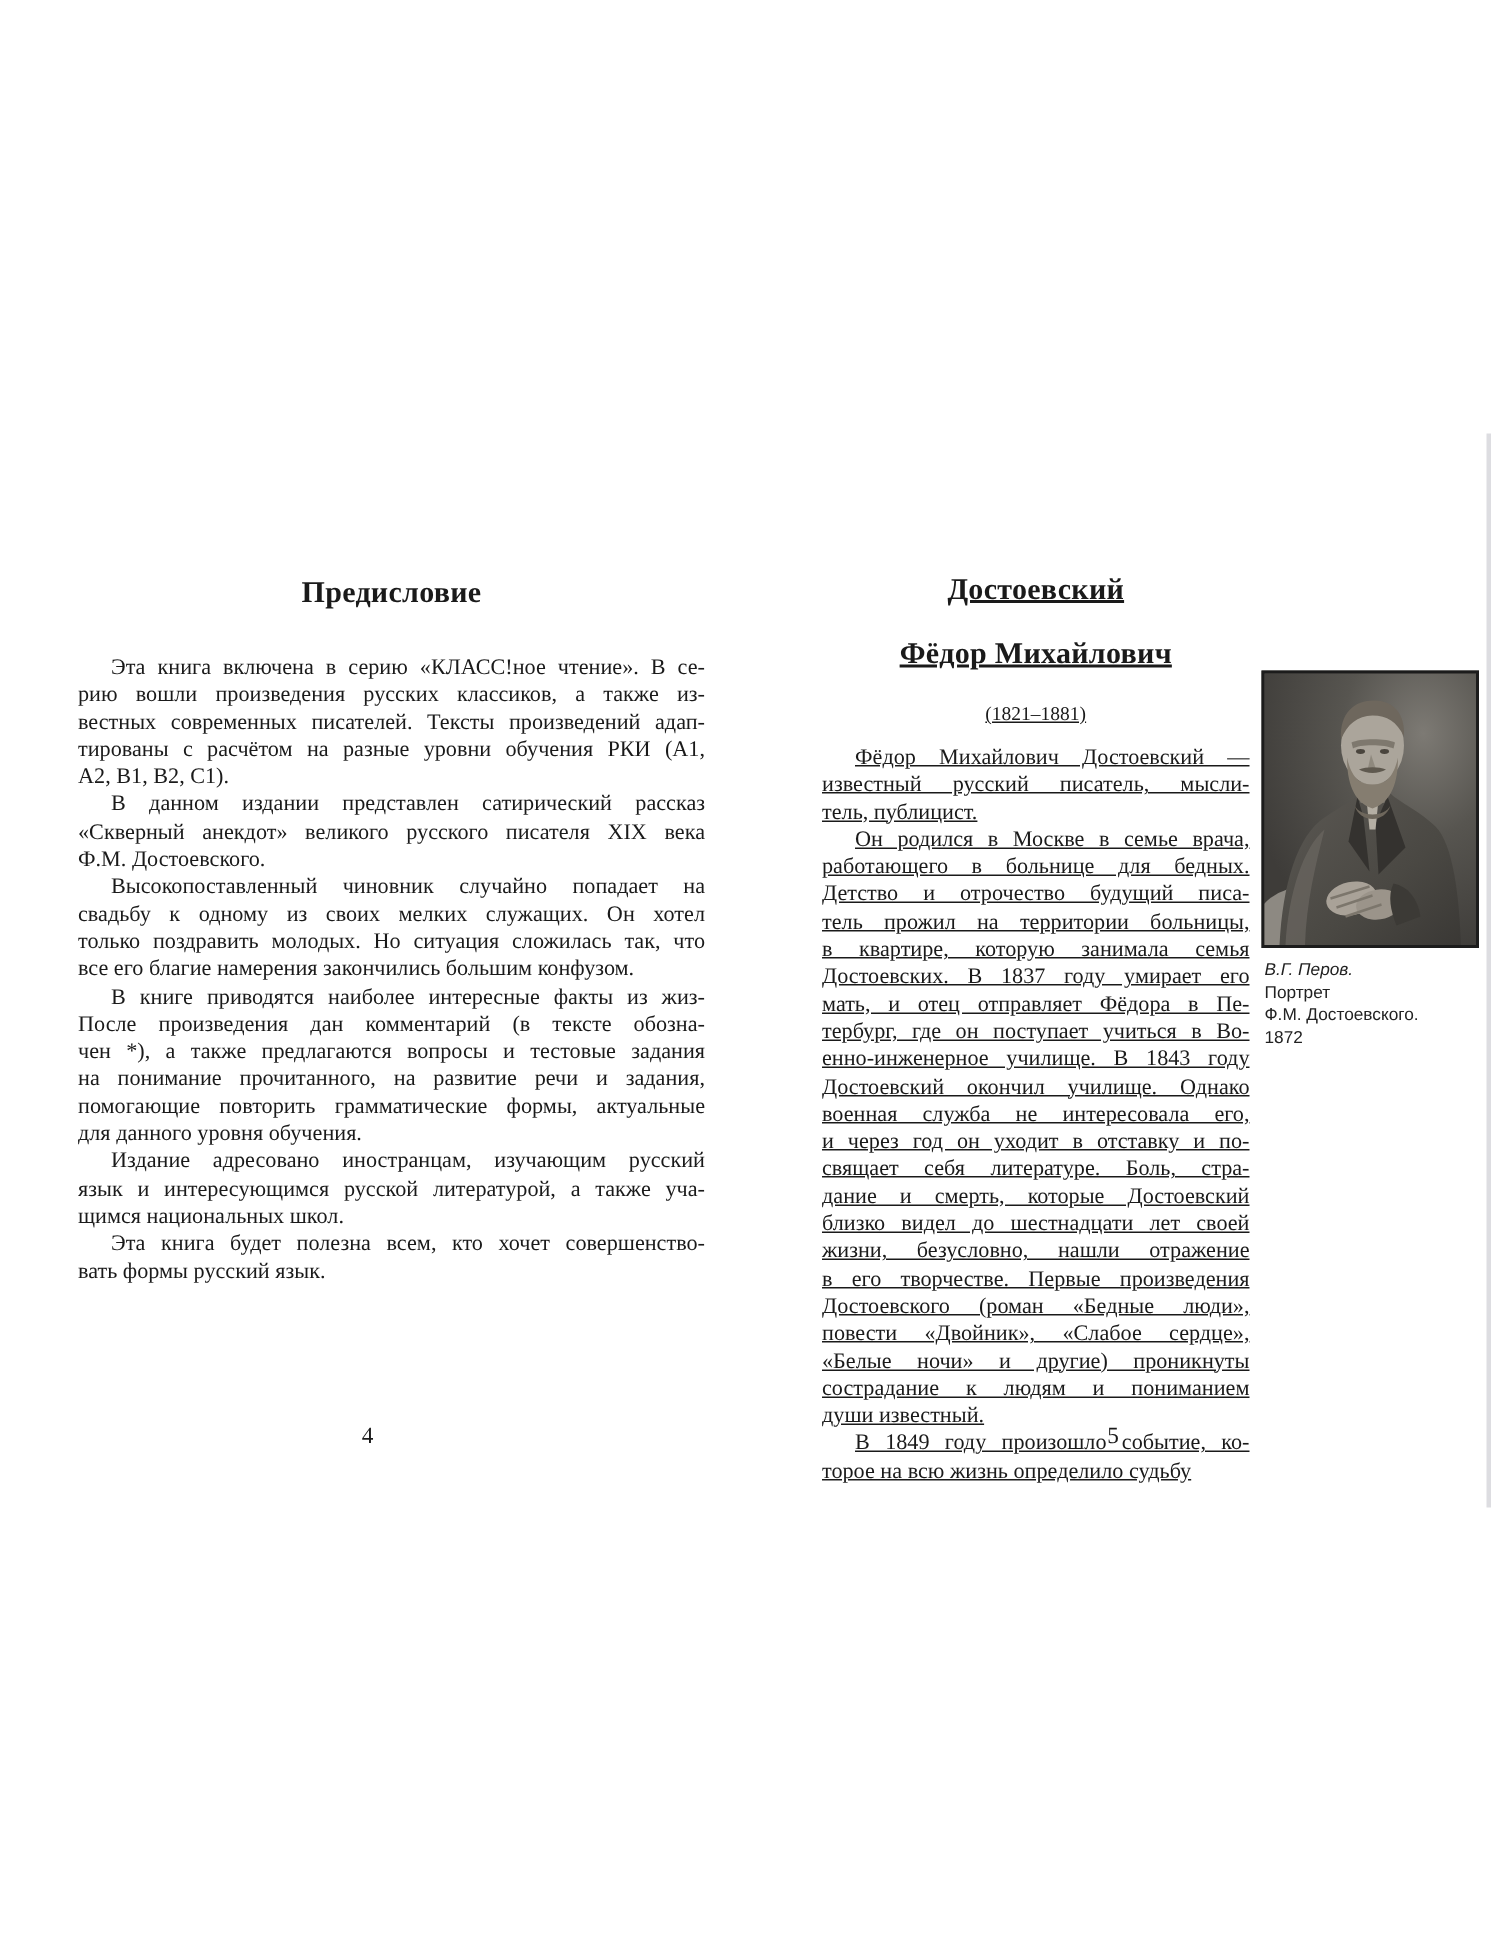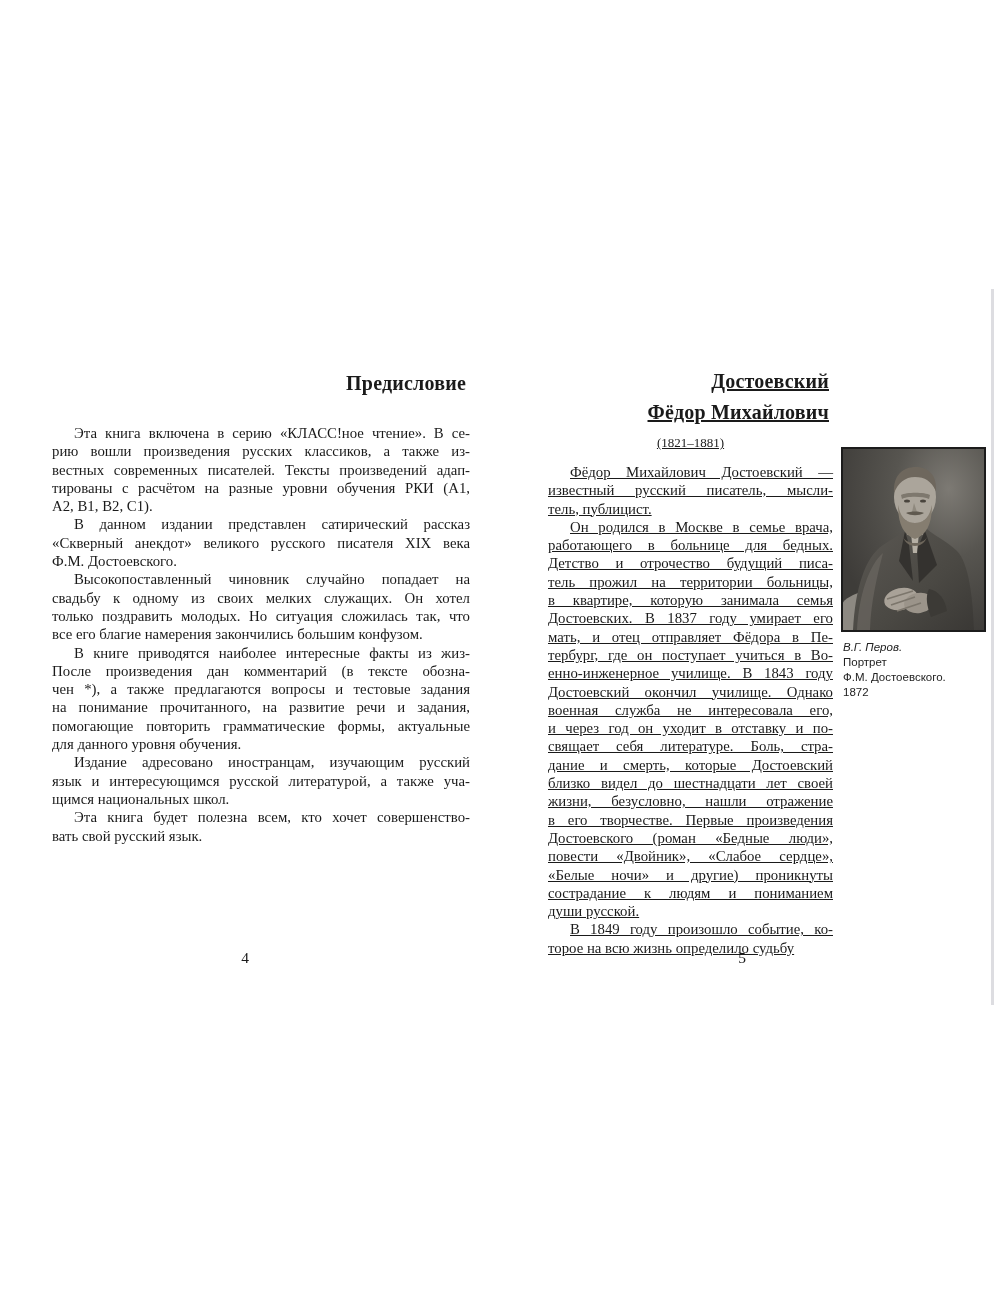--- a/index.html
+++ b/index.html
@@ -5,21 +5,21 @@
   html,body{margin:0;padding:0;}
   body{
     width:1000px;height:1300px;position:relative;background:#ffffff;
     font-family:"Liberation Serif","DejaVu Serif",serif;color:#1a1a1a;
     -webkit-font-smoothing:antialiased;
   }
   .page-col{position:absolute;}
   #left-page{left:52px;top:366px;width:418px;}
   #right-page{left:548px;top:364px;width:285px;text-decoration:underline;}
   .page-title{
-    font-size:20px;font-weight:bold;text-align:right;margin:4px;line-height:27px;
+    font-size:20px;font-weight:bold;text-align:center;margin:16px;line-height:27px;
     letter-spacing:.2px;
   }
   .years{font-size:13px;text-align:center;margin:7px 0 0 0;line-height:20px;}
   .body-text{margin-top:10px;font-size:14.8px;line-height:18.3px;}
   #left-page .body-text{margin-top:27px;}
   .para{margin:0;}
   .line{
     text-align:justify;text-align-last:justify;
     -moz-text-align-last:justify;
   }
@@ -78,21 +78,21 @@
         <div class="line">помогающие повторить грамматические формы, актуальные</div>
         <div class="line last">для данного уровня обучения.</div>
       </div>
     <div class="para">
         <div class="line first">Издание адресовано иностранцам, изучающим русский</div>
         <div class="line">язык и интересующимся русской литературой, а также уча-</div>
         <div class="line last">щимся национальных школ.</div>
       </div>
     <div class="para">
         <div class="line first">Эта книга будет полезна всем, кто хочет совершенство-</div>
-        <div class="line last">вать свой русский язык.</div>
+        <div class="line last">вать формы русский язык.</div>
       </div>
   </div>
 </div>
 
 <div class="page-col" id="right-page">
   <h1 class="page-title">Достоевский</h1>
   <h1 class="page-title">Фёдор Михайлович</h1>
   <div class="years">(1821–1881)</div>
   <div class="body-text">
     <div class="para">
@@ -115,21 +115,21 @@
         <div class="line">и через год он уходит в отставку и по-</div>
         <div class="line">свящает себя литературе. Боль, стра-</div>
         <div class="line">дание и смерть, которые Достоевский</div>
         <div class="line">близко видел до шестнадцати лет своей</div>
         <div class="line">жизни, безусловно, нашли отражение</div>
         <div class="line">в его творчестве. Первые произведения</div>
         <div class="line">Достоевского (роман «Бедные люди»,</div>
         <div class="line">повести «Двойник», «Слабое сердце»,</div>
         <div class="line">«Белые ночи» и другие) проникнуты</div>
         <div class="line">сострадание к людям и пониманием</div>
-        <div class="line last">души русской.</div>
+        <div class="line last">души известный.</div>
       </div>
     <div class="para">
         <div class="line first">В 1849 году произошло событие, ко-</div>
         <div class="line last">торое на всю жизнь определило судьбу</div>
       </div>
   </div>
 </div>
 
 <div id="portrait-figure">
   <svg width="141" height="181" viewBox="0 0 141 181" xmlns="http://www.w3.org/2000/svg">

